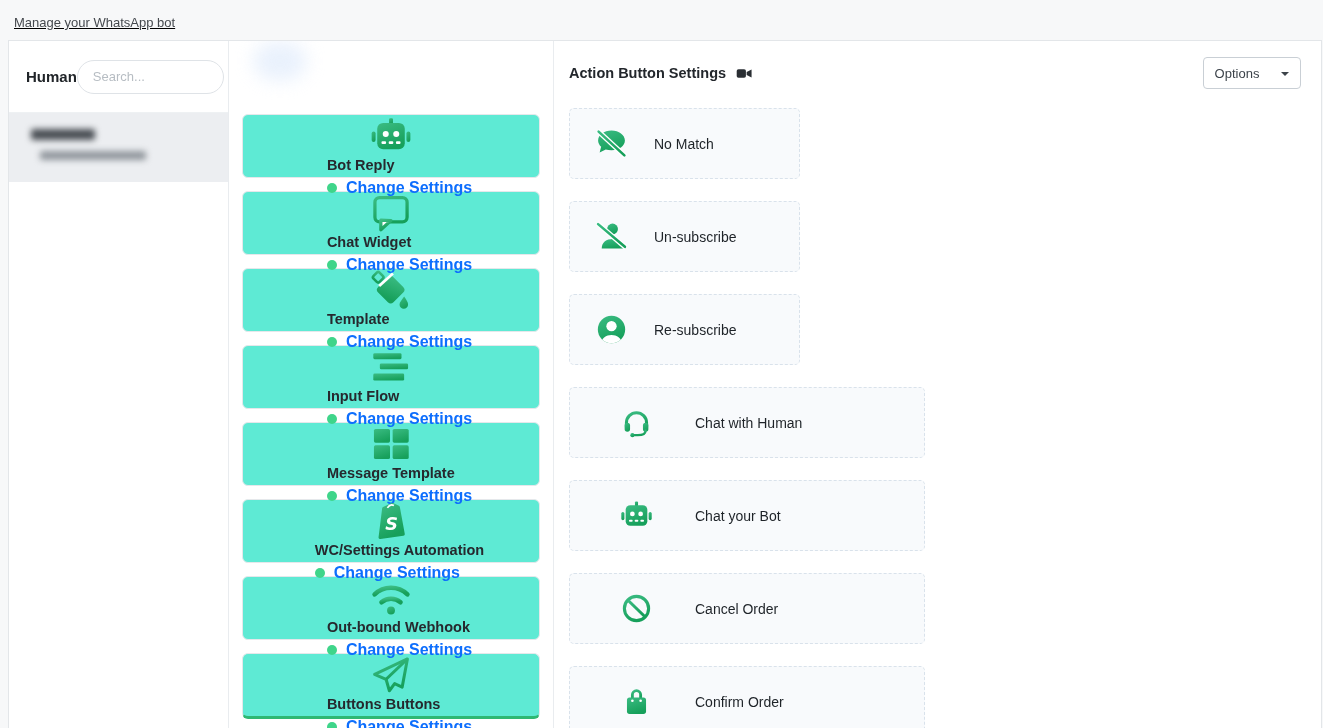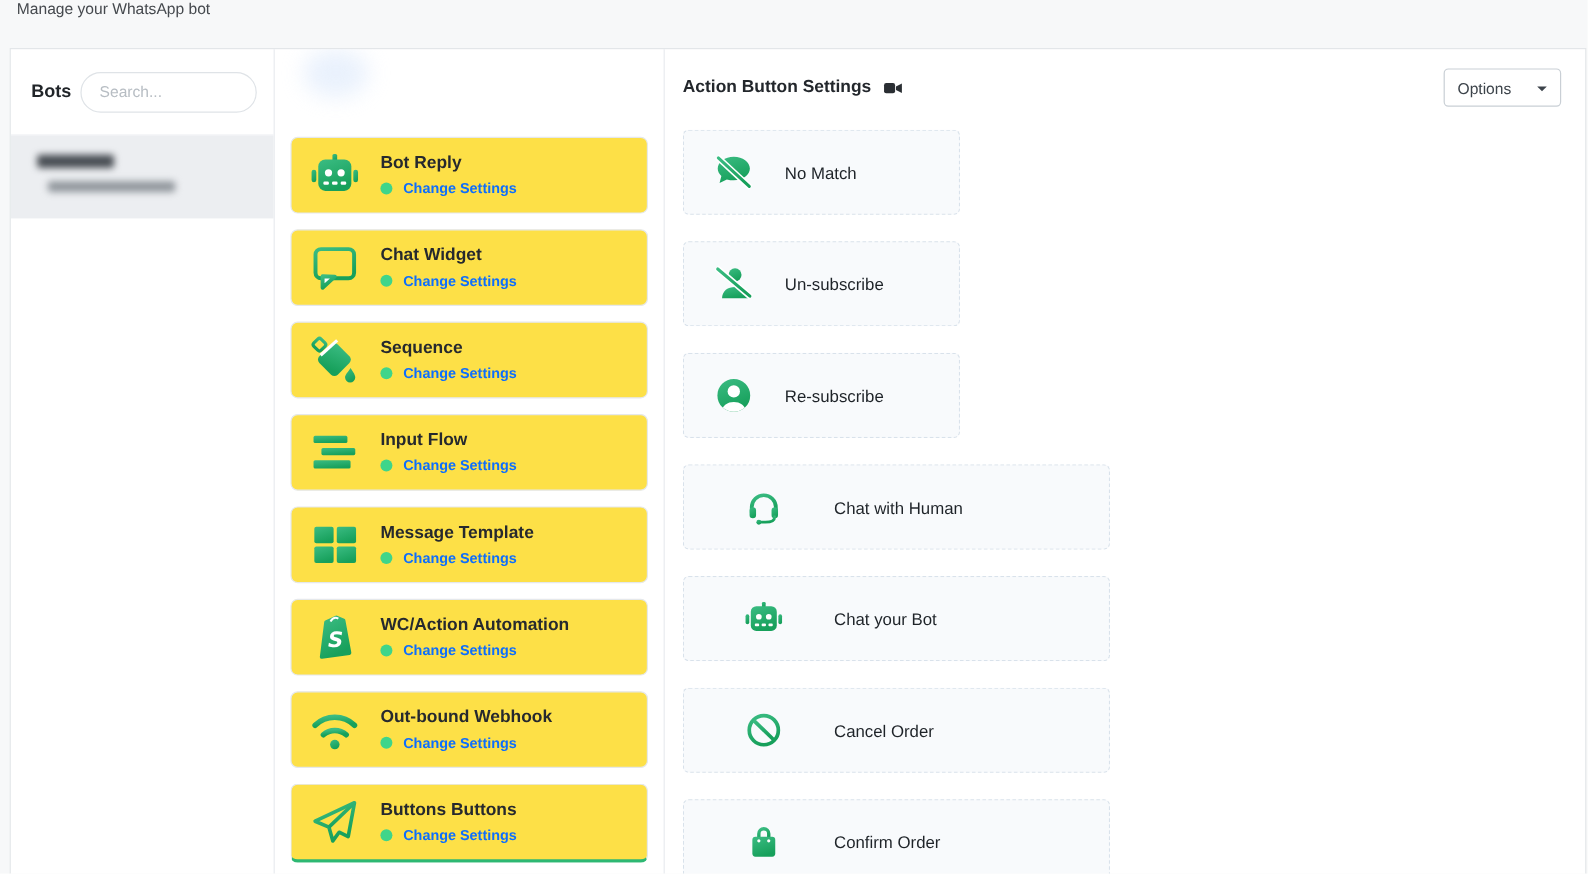--- a/index.html
+++ b/index.html
@@ -2,21 +2,21 @@
 <html><head>
 <meta charset="utf-8">
 <style>
   * { box-sizing: border-box; }
   html,body { margin:0; padding:0; }
   body {
     width:1323px; height:728px; position:relative; overflow:hidden;
     background:#f7f8f9; font-family:"Liberation Sans", sans-serif;
   }
   
-  .topbar { height:30px; display:flex; align-items:flex-start; padding-left:14px; }
+  .topbar { height:30px; display:flex; align-items:flex-end; padding-left:14px;text-decoration:underline; }
   .topbar .title { font-size:13px; color:#45494e; }
 
   
   .main-card {
     position:absolute; top:40px; left:8px; right:1px; bottom:-6px;
     background:#fff; border:1px solid #e3e6e9; display:flex;
   }
 
   
   .col-bots { width:220px; border-right:1px solid #e9ecef; flex:none; }
@@ -31,30 +31,30 @@
   .blur-bar { border-radius:2px; }
   .blur-name { width:64px; height:11px; background:#484d53; filter:blur(3px); margin-bottom:11px; }
   .blur-phone { width:106px; height:9px; background:#90969c; filter:blur(3px); margin-left:9px; }
 
   
   .col-features { width:325px; border-right:1px solid #e9ecef; flex:none;
     padding:0 13px; position:relative; overflow:hidden; }
   .blob { position:absolute; top:0; left:24px; width:54px; height:40px;
     background:#dbe8fb; border-radius:50%; filter:blur(9px); opacity:.6; }
   .features-list { margin-top:73px; position:relative; }
-  .feature-card { height:64px; border:1px solid #e5e8eb; border-radius:6px; background:#fde047;
-    margin-bottom:13px; display:flex; align-items:center; padding-left:15px; cursor:pointer; }
+  .feature-card { height:64px; border:1px solid #e5e8eb; border-radius:6px; background:#5eead4;
+    margin-bottom:13px; display:flex; align-items:center; cursor:pointer;flex-direction:column; }
   .feature-card.selected { height:66px; border-bottom:3px solid #2eb873; }
   .f-icon { flex:none; width:42px; display:flex; justify-content:center; }
   .f-icon svg { width:42px; height:42px; display:block; }
   .f-text { margin-left:17px; }
   .f-title { font-size:14.5px; font-weight:600; color:#26292e; margin-bottom:6px; }
   .f-action { display:flex; align-items:center; gap:9px; cursor:pointer; }
   .status-dot { width:10px; height:10px; border-radius:50%; flex:none; }
-  .f-link { font-size:12px; font-weight:700; text-decoration:none;text-align:center; }
+  .f-link { font-size:16px; font-weight:700; text-decoration:none;text-align:center; }
 
   
   .col-panel { flex:1; padding:16px 20px 0 15px; }
   .panel-head { display:flex; align-items:center; height:32px; }
   .panel-title { font-size:14.5px; font-weight:600; color:#23272c; }
   .cam-icon { width:17px; height:17px; margin-left:10px; }
   .options-btn { margin-left:auto; width:98px; height:32px; background:#fff;
     border:1px solid #c9cfd5; border-radius:4px; font-size:13px; color:#3c434a;
     display:flex; align-items:center; justify-content:center; gap:22px; cursor:pointer;
     font-family:"Liberation Sans", sans-serif; }
@@ -75,21 +75,21 @@
 <body>
 
 <div class="topbar">
   <span class="title">Manage your WhatsApp bot</span>
 </div>
 
 <div class="main-card">
 
   <aside class="col-bots">
     <div class="bots-head">
-      <span class="bots-label">Bots</span>
+      <span class="bots-label">Human</span>
       <input class="search-input" type="text" placeholder="Search..." style="">
     </div>
     <div class="bot-item">
       <div class="blur-bar blur-name"></div>
       <div class="blur-bar blur-phone"></div>
     </div>
   </aside>
 
   <section class="col-features">
     <div class="blob"></div>
@@ -152,21 +152,21 @@
     <stop offset="1" stop-color="#17a05b"></stop>
                 </linearGradient>
               </defs>
     <rect x="15" y="15" width="33" height="33" rx="6" transform="rotate(45 31.5 31.5)" fill="url(#grd3)"></rect>
     <rect x="6" y="6" width="13" height="13" rx="3" transform="rotate(45 12.5 12.5)" fill="none" stroke="url(#grd3)" stroke-width="4"></rect>
     <line x1="14" y1="26" x2="35" y2="7" stroke="#fff" stroke-width="4"></line>
     <path d="M52 42 c4 6 6 9 6 12 a6.5 6.5 0 0 1 -13 0 c0 -3 3 -6 7 -12 z" fill="url(#grd3)"></path>
             </svg>
           </span>
     <div class="f-text">
-      <div class="f-title">Sequence</div>
+      <div class="f-title">Template</div>
       <div class="f-action">
         <span class="status-dot" style="background:#3fd58a"></span>
         <a class="f-link" href="#" style="color:#0d6efd">Change Settings</a>
       </div>
     </div>
         </div>
         <div class="feature-card">
     <span class="f-icon">
             <svg viewBox="0 0 64 64">
               <defs>
@@ -219,21 +219,21 @@
     <stop offset="0" stop-color="#3bbc83"></stop>
     <stop offset="1" stop-color="#17a05b"></stop>
                 </linearGradient>
               </defs>
     <path d="M21 13 L34 7 L43 11 L50.5 52 L15.5 57 Z" fill="url(#grd6)" stroke="url(#grd6)" stroke-width="5" stroke-linejoin="round"></path>
     <path d="M26.5 12 q4.5 -7 10 -3.5" stroke="#fff" stroke-width="2.6" fill="none"></path>
     <text x="33" y="45" text-anchor="middle" font-family="DejaVu Sans, sans-serif" font-size="27" font-weight="bold" font-style="italic" fill="#fff">S</text>
             </svg>
           </span>
     <div class="f-text">
-      <div class="f-title">WC/Action Automation</div>
+      <div class="f-title">WC/Settings Automation</div>
       <div class="f-action">
         <span class="status-dot" style="background:#3fd58a"></span>
         <a class="f-link" href="#" style="color:#0d6efd">Change Settings</a>
       </div>
     </div>
         </div>
         <div class="feature-card">
     <span class="f-icon">
             <svg viewBox="0 0 64 64">
               <defs>

